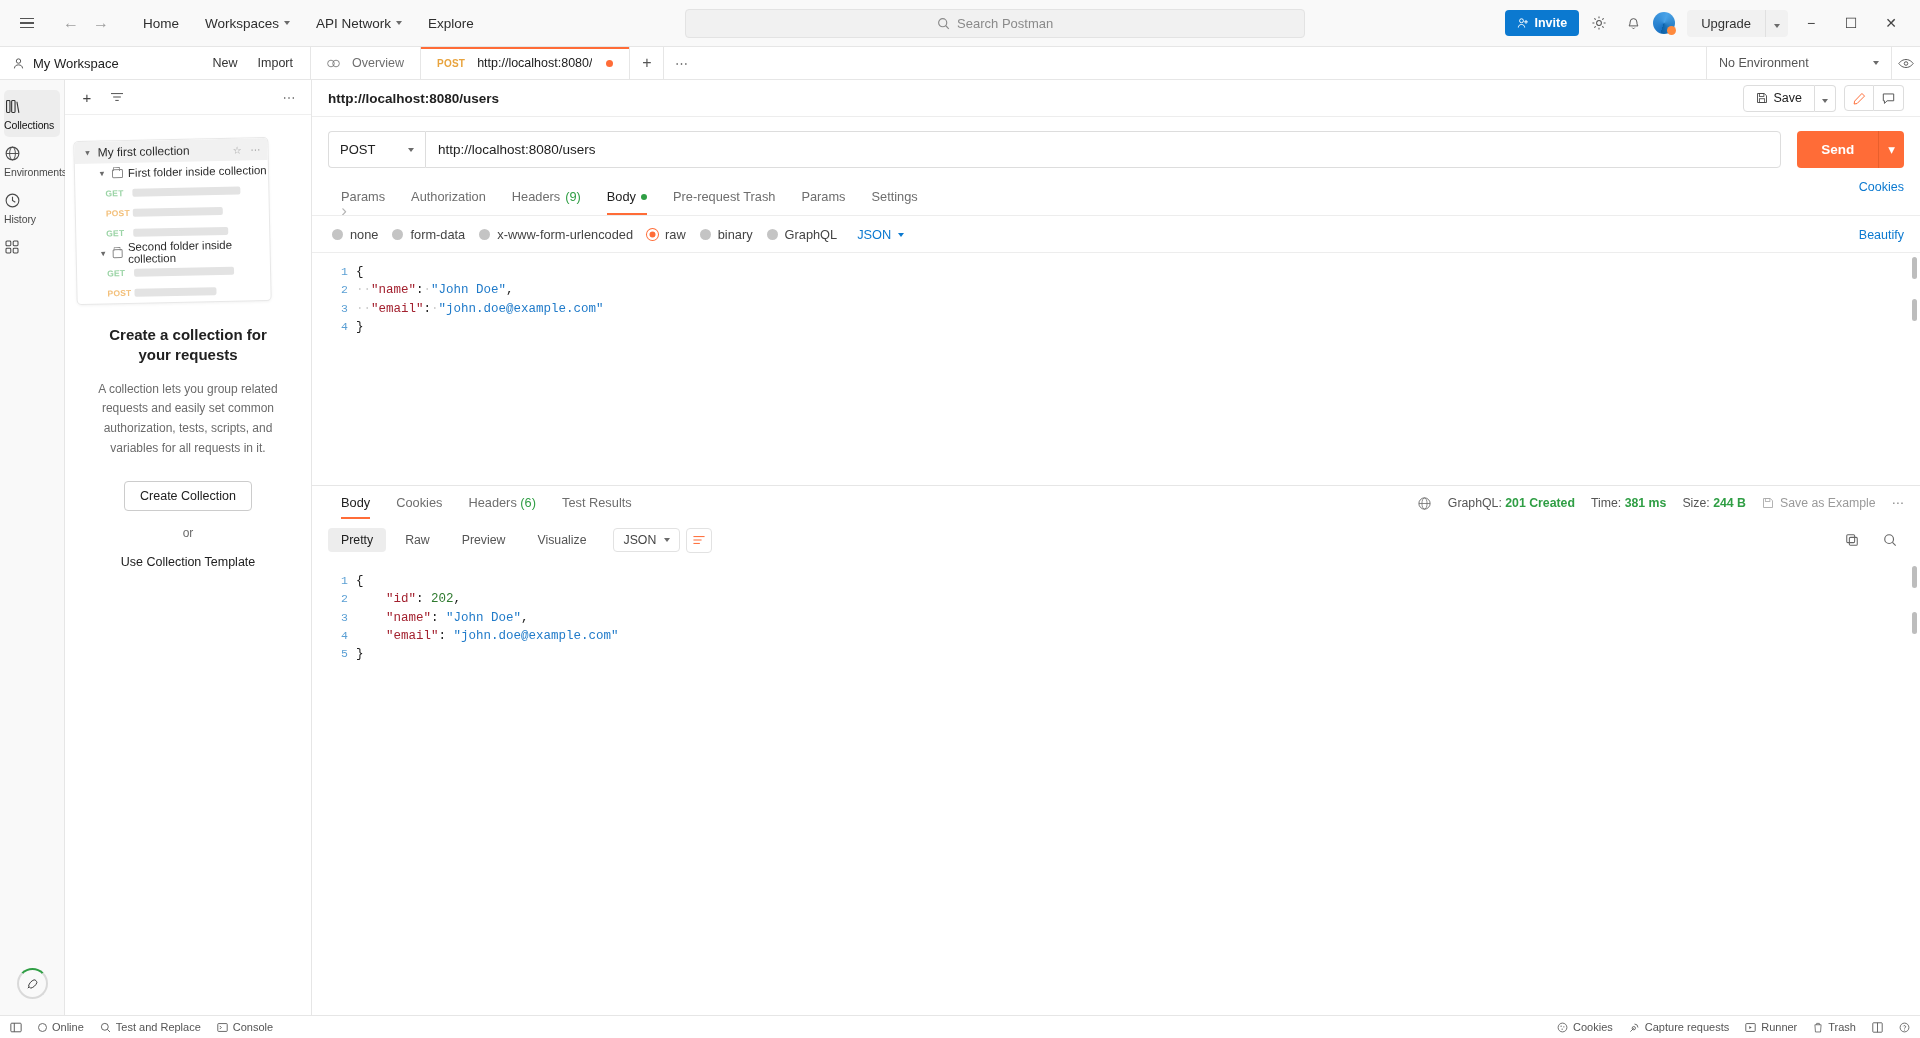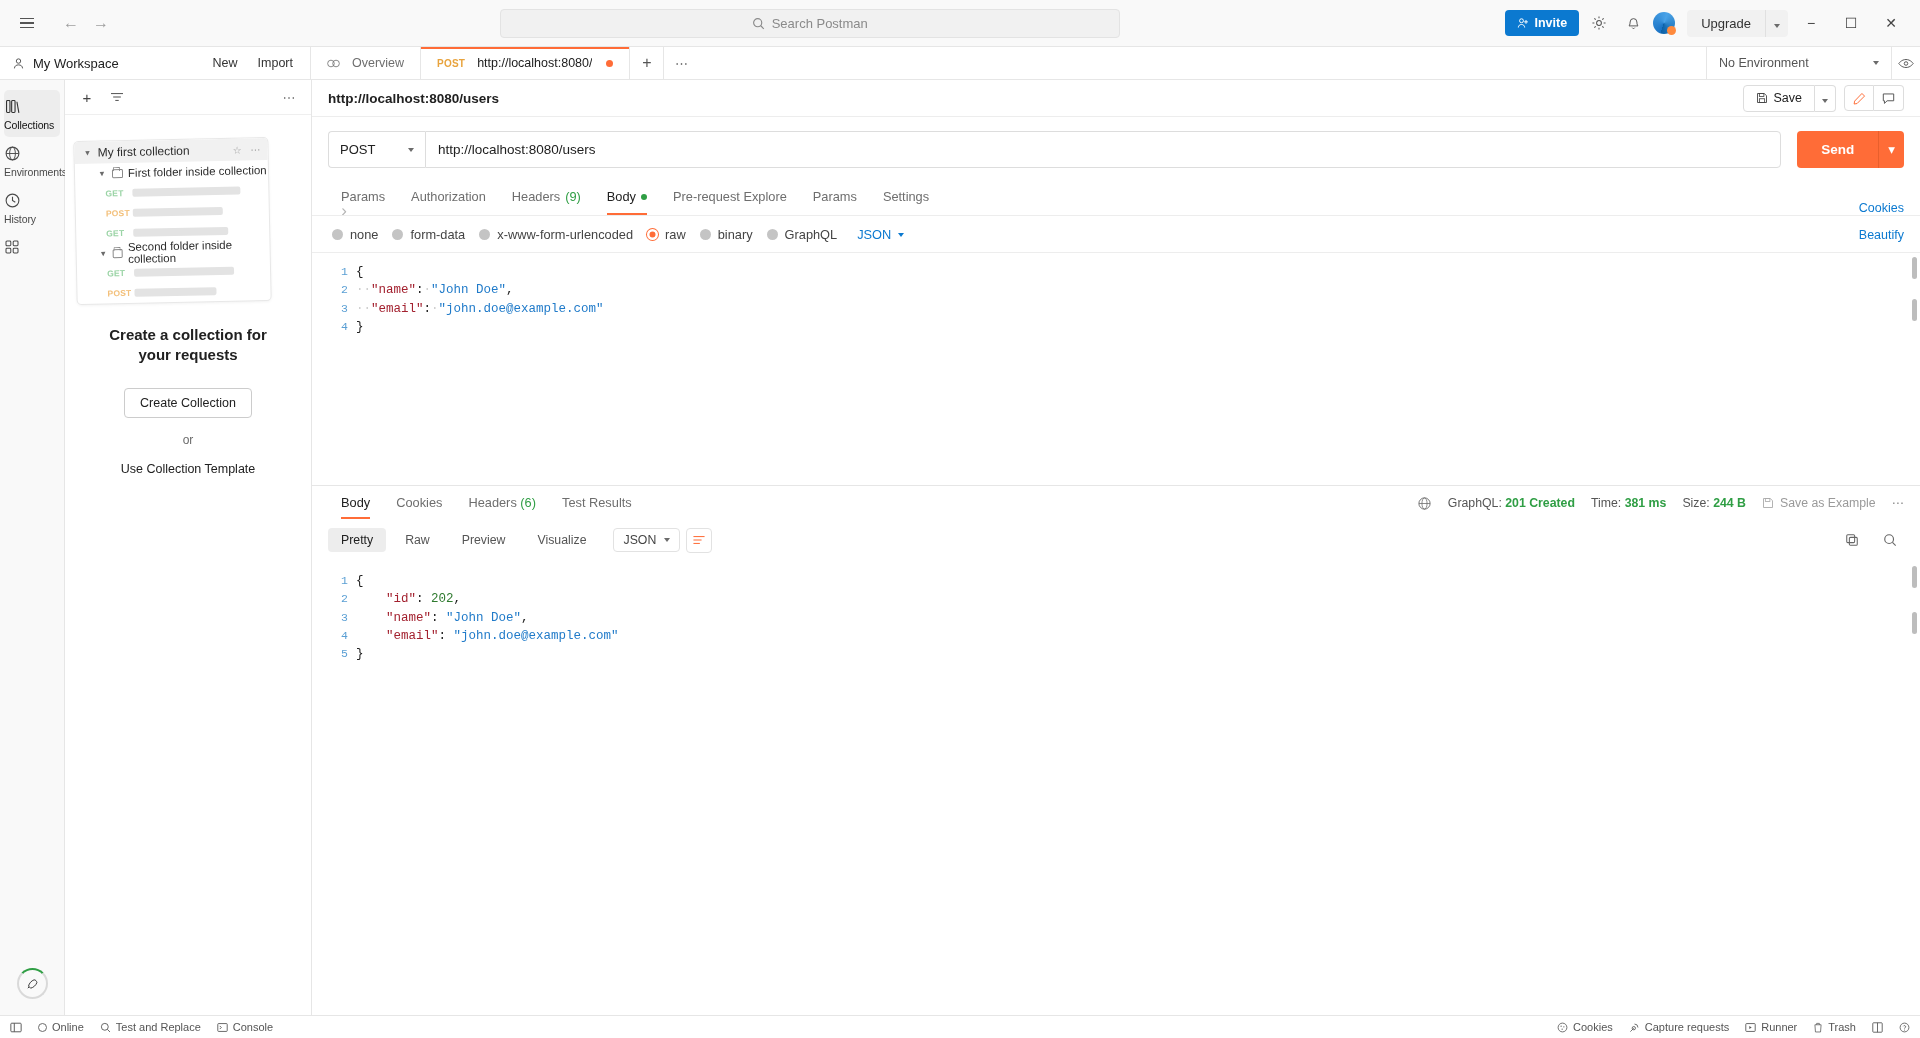--- a/index.html
+++ b/index.html
@@ -155,21 +155,21 @@
     display:flex;align-items:center;justify-content:space-between;padding:0 11px;font-size:13px;color:#212121;cursor:pointer;background:#fff;
   }
   .url-input {
     flex:1;height:37px;border:1px solid #ddd;border-radius:0 4px 4px 0;padding:0 12px;
     font-size:13.5px;color:#212121;display:flex;align-items:center;background:#fff; cursor:text;
   }
   .send-grp { display:flex; margin-left:16px; }
   .send-btn { height:37px; background:#ff6c37; color:#fff; font-size:13.5px; font-weight:600; border:none; padding:0 24px; border-radius:4px 0 0 4px; cursor:pointer; }
   .send-car { height:37px; background:#ff6c37; color:#fff; border:none; border-left:1px solid #e85f2c; padding:0 9px; border-radius:0 4px 4px 0; cursor:pointer; }
 
-  .req-tabs { display:flex; align-items:flex-end; padding:0 16px; border-bottom:1px solid #ededed; gap:0; }
+  .req-tabs { display:flex; align-items:flex-start; padding:0 16px; border-bottom:1px solid #ededed; gap:0; }
   .rtab { padding:9px 13px 11px; font-size:12.8px; color:#6e6e6e; cursor:pointer; position:relative; display:flex; align-items:center; gap:5px;}
   .rtab.active { color:#212121; }
   .rtab.active::after { content:""; position:absolute; left:13px; right:13px; bottom:0; height:2px; background:#ff6c37; }
   .cnt { color:#2f9e44; }
   .greendot { width:6px;height:6px;border-radius:50%;background:#2f9e44; }
   .cookies-link { margin-left:auto; color:#0b79d0; font-size:12.5px; cursor:pointer; }
 
   .body-type-row { display:flex; align-items:center; padding:8px 16px 7px; gap:0; }
   .radio-opt { display:flex;align-items:center;gap:7px;padding:3px 10px 3px 4px;font-size:12.8px;color:#444;cursor:pointer;}
   .radio { width:11px;height:11px;border-radius:50%;background:#c4c4c4; }
@@ -222,20 +222,36 @@
   <div class="topbar">
     <div class="hamburger">
         <span>
           <i></i>
         </span>
       </div>
     <div class="navarrows">
       <div class="navarrow">←</div>
       <div class="navarrow">→</div>
     </div>
+    <div class="topnav">
+      <div class="topnav-item">
+        <span>Home</span>
+      </div>
+      <div class="topnav-item">
+        <span>Workspaces</span>
+        <span class="caret"></span>
+      </div>
+      <div class="topnav-item">
+        <span>API Network</span>
+        <span class="caret"></span>
+      </div>
+      <div class="topnav-item">
+        <span>Explore</span>
+      </div>
+    </div>
     <div class="searchwrap">
       <div class="searchbox">
         <svg width="13" height="13" viewBox="0 0 16 16">
           <circle cx="7" cy="7" r="5" fill="none" stroke="#8a8a8a" stroke-width="1.4"></circle>
           <line x1="10.8" y1="10.8" x2="14.5" y2="14.5" stroke="#8a8a8a" stroke-width="1.4"></line>
         </svg>
         <span>Search Postman</span>
       </div>
     </div>
     <div class="topright">
@@ -409,20 +425,21 @@
           <div class="tree-row tree-ind2">
             <span class="meth post">POST</span>
             <span class="redact" style="width:82px"></span>
           </div>
         </div>
         <div class="tree-arrow">›</div>
       </div>
 
       <div class="empty-state">
         <div class="empty-title">Create a collection for your requests</div>
+        <div class="empty-desc">A collection lets you group related requests and easily set common authorization, tests, scripts, and variables for all requests in it.</div>
         <button class="empty-btn">Create Collection</button>
         <div class="empty-or">or</div>
         <div class="empty-link">Use Collection Template</div>
       </div>
     </div>
 
     <div class="center">
 
       <div class="req-title-bar">
         <span class="req-title">http://localhost:8080/users</span>
@@ -476,21 +493,21 @@
           </div>
         <div class="rtab">
           <span>Headers</span>
           <span class="cnt">(9)</span>
         </div>
         <div class="rtab active">
           <span>Body</span>
           <span class="greendot"></span>
         </div>
         <div class="rtab">
-            <span>Pre-request Explore</span>
+            <span>Pre-request Trash</span>
           </div>
         <div class="rtab">
             <span>Params</span>
           </div>
         <div class="rtab">
             <span>Settings</span>
           </div>
         <div class="cookies-link">Cookies</div>
       </div>
 

